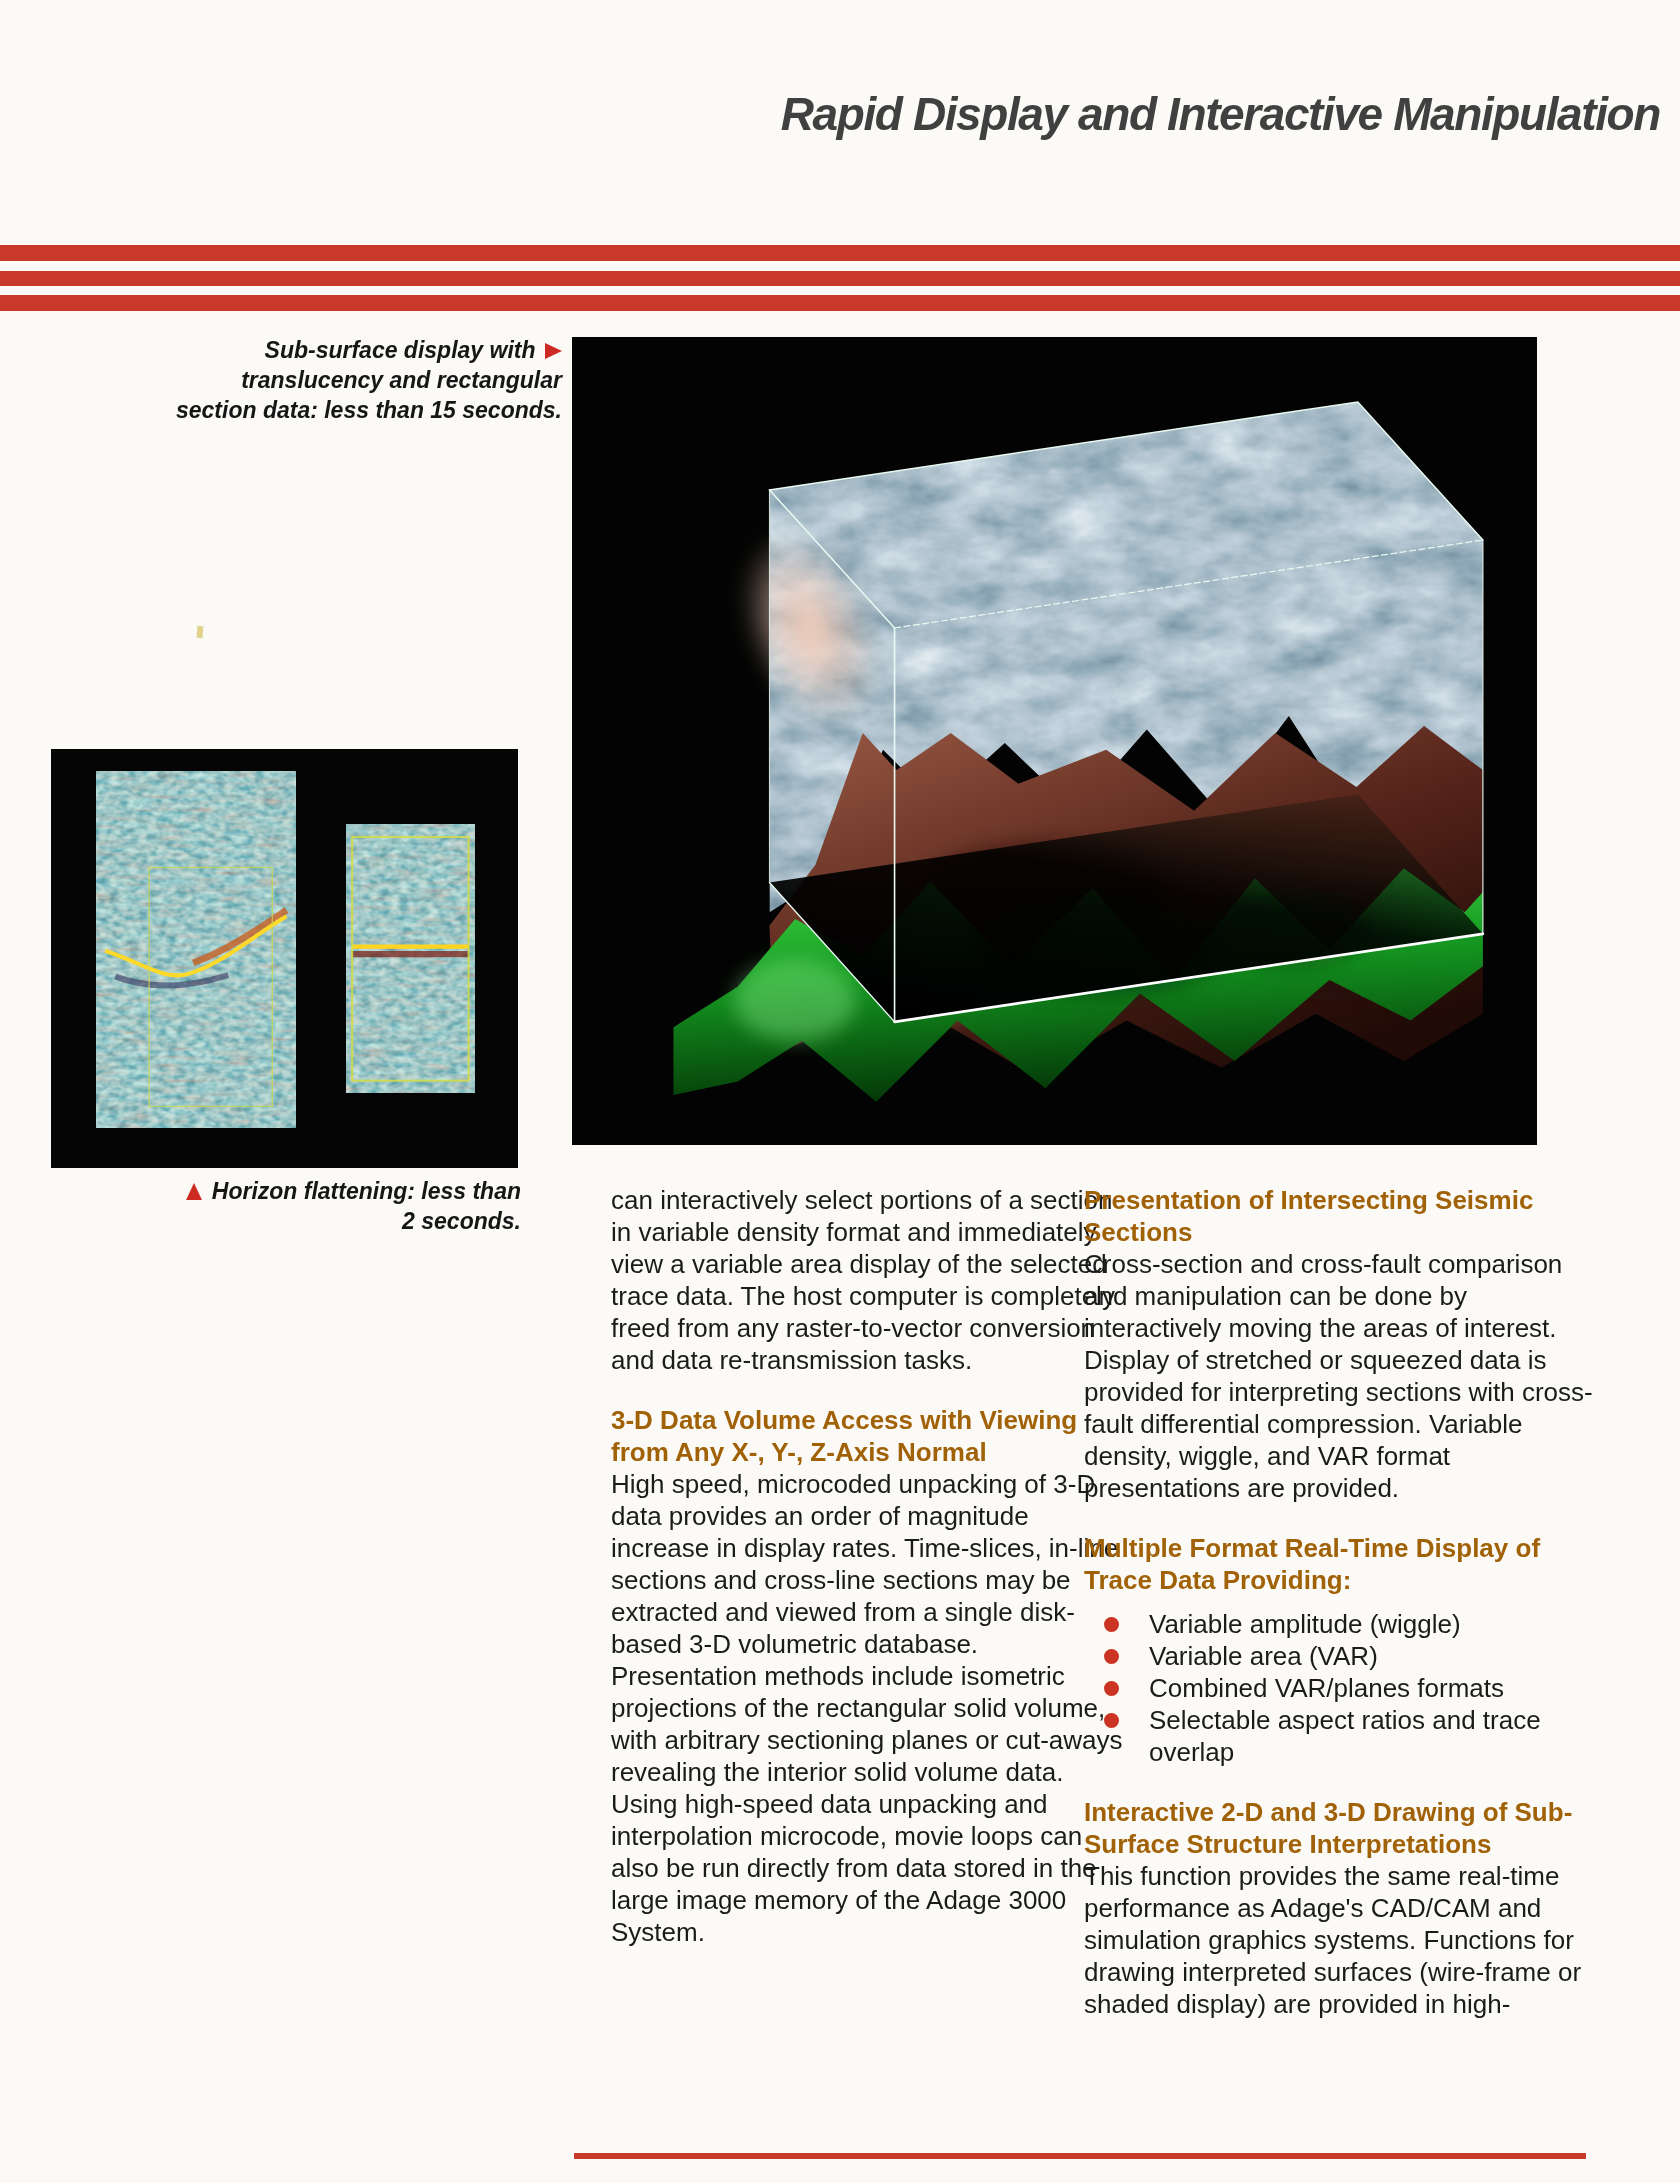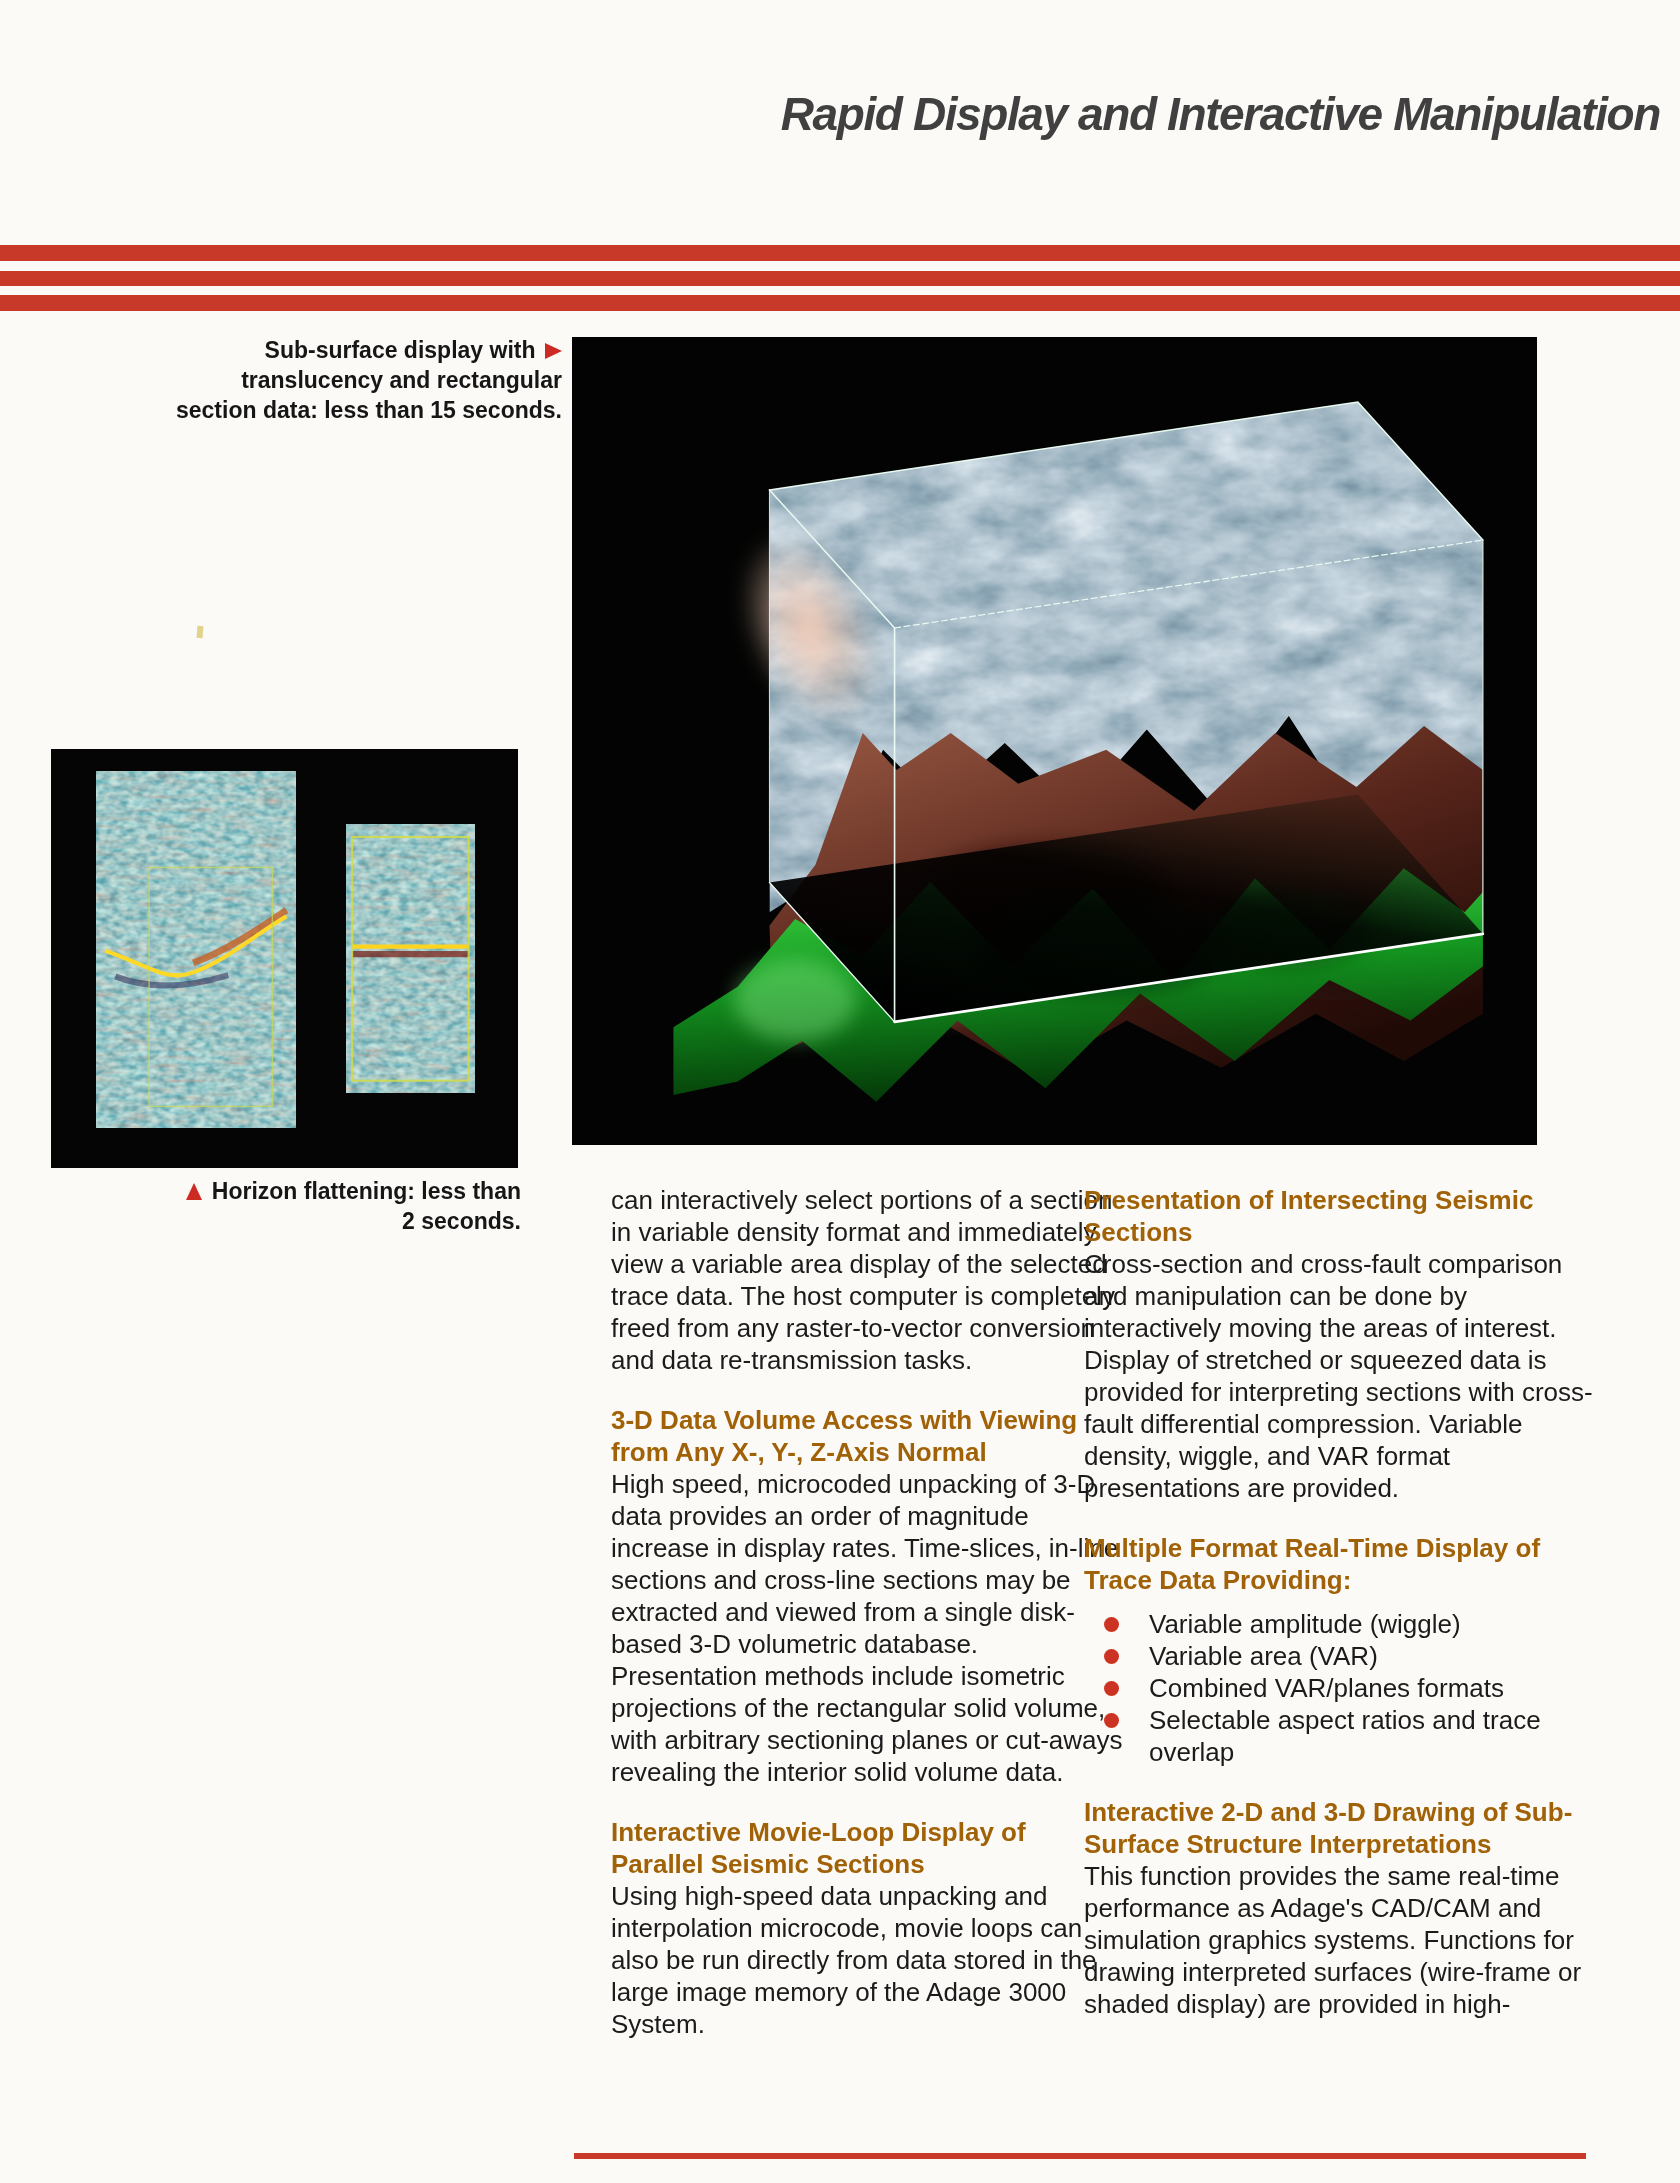--- a/index.html
+++ b/index.html
@@ -15,21 +15,21 @@
     font-size:46px;line-height:1;font-weight:bold;font-style:italic;
     letter-spacing:-1.4px;color:#404040;white-space:nowrap;
   }
   
   .stripes{position:absolute;left:0;top:245px;width:1680px;height:68px;}
   .stripe{position:absolute;left:0;width:1680px;height:16px;background:#c8392a;}
   .stripe.s1{top:0;}
   .stripe.s2{top:26px;height:15px;}
   .stripe.s3{top:50px;height:15.6px;}
   
-  .cap{position:absolute;text-align:right;font-weight:bold;font-size:23px;line-height:30px;color:#161616;}
+  .cap{position:absolute;text-align:right;font-weight:bold;font-size:23px;line-height:30px;color:#161616;font-style:italic;}
   .cap-sub{left:95px;top:335px;width:467px;}
   .cap-hor{left:95px;top:1176px;width:426px;}
   .tri-right{display:inline-block;width:0;height:0;margin-left:9.5px;
     border-top:8.8px solid transparent;border-bottom:8.8px solid transparent;
     border-left:17.6px solid #cc2a22;vertical-align:-1.4px;}
   .tri-up{display:inline-block;width:0;height:0;margin-right:9.5px;
     border-left:8px solid transparent;border-right:8px solid transparent;
     border-bottom:17.6px solid #cc2a22;vertical-align:-0.7px;}
   
   .fig{position:absolute;margin:0;padding:0;background:#000;}
@@ -201,21 +201,20 @@
 
 <div class="cap cap-hor">
   <div><span class="tri-up"></span><span>Horizon flattening: less than</span></div>
   <div>2 seconds.</div>
 </div>
 
 <div class="col col1">
   <p>can interactively select portions of a section in variable density format and immediately view a variable area display of the selected trace data. The host computer is completely freed from any raster-to-vector conversion and data re-transmission tasks.</p>
   <h3>3-D Data Volume Access with Viewing from Any X-, Y-, Z-Axis Normal</h3>
   <p>High speed, microcoded unpacking of 3-D data provides an order of magnitude increase in display rates. Time-slices, in-line sections and cross-line sections may be extracted and viewed from a single disk-based 3-D volumetric database. Presentation methods include isometric projections of the rectangular solid volume, with arbitrary sectioning planes or cut-aways revealing the interior solid volume data.</p>
-  <h3>Interactive Movie-Loop Display of Parallel Seismic Sections</h3>
   <p>Using high-speed data unpacking and interpolation microcode, movie loops can also be run directly from data stored in the large image memory of the Adage 3000 System.</p>
 </div>
 
 <div class="col col2">
   <h3>Presentation of Intersecting Seismic Sections</h3>
   <p>Cross-section and cross-fault comparison and manipulation can be done by interactively moving the areas of interest. Display of stretched or squeezed data is provided for interpreting sections with cross-fault differential compression. Variable density, wiggle, and VAR format presentations are provided.</p>
   <h3>Multiple Format Real-Time Display of Trace Data Providing:</h3>
   <ul>
     <li><span class="dot"></span><span>Variable amplitude (wiggle)</span></li>
     <li><span class="dot"></span><span>Variable area (VAR)</span></li>

